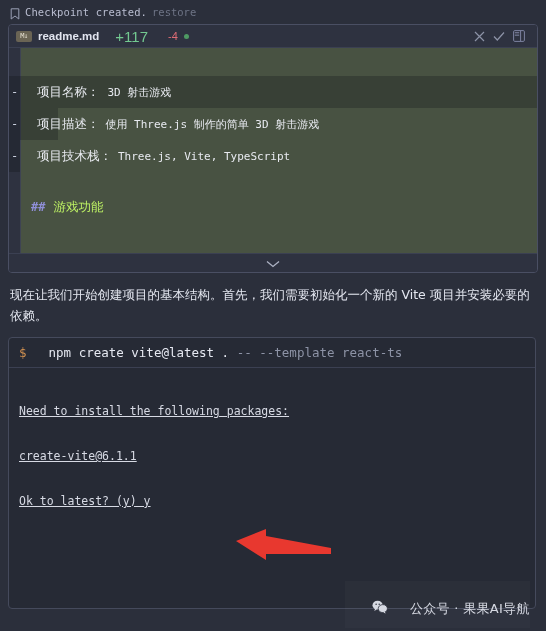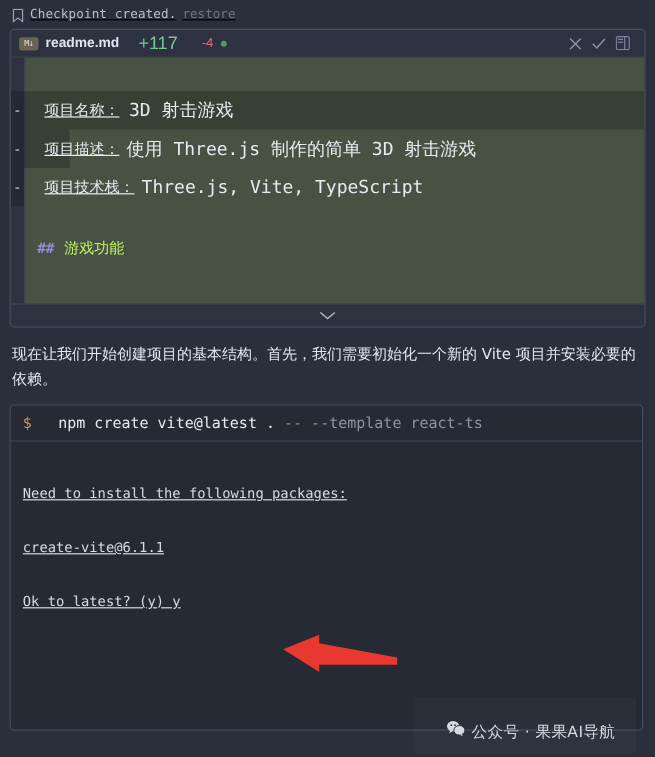--- a/index.html
+++ b/index.html
@@ -16,21 +16,21 @@
     position: relative;
     width: 546px; height: 631px;
     background: #2b2f3b;
     box-sizing: border-box;
   }
 
   
   .checkpoint {
     display: flex; align-items: center; gap: 5px;
     padding: 6px 0 4px 10px;
-    height: 22px; box-sizing: border-box; text-decoration: underline;
+    height: 22px; box-sizing: border-box;
   }
   .bookmark-ico { width: 10px; height: 12px; display:block; }
   .cp-text {
     font-family: "DejaVu Sans Mono", monospace;
     font-size: 10.5px; color: #b9bdd0; letter-spacing: .1px;
   }
   .cp-restore {
     font-family: "DejaVu Sans Mono", monospace;
     font-size: 10.5px; color: #6e7486; cursor: pointer;
   }
@@ -91,36 +91,36 @@
     font-family: "DejaVu Sans Mono", monospace;
     font-size: 12px;
     color: #e8eaf0;
     white-space: pre;
   }
   .dline.first { margin-top: 28px; }
   .dline .sign {
     width: 11px; flex: none; text-align: center;
     color: #c9cedd; font-size: 12px;
   }
-  .dline .txt { padding-left: 17px; text-decoration: underline; }
+  .dline .txt { padding-left: 17px; }
   .hl-full {
     position: absolute; left: 11px; right: 0; top: 0; height: 100%;
     background: rgba(20,22,28,0.30);
   }
   .hl-sign {
     position: absolute; left: 0; width: 11px; top: 0; height: 100%;
     background: rgba(20,22,28,0.34);
   }
   .hl-seg {
     position: absolute; top: 0; height: 100%;
     background: rgba(20,22,28,0.30);
   }
   .dline .layer { position: relative; z-index: 2; display:flex; align-items:center; width:100%; }
   .zh { font-family: "DejaVu Sans", sans-serif; font-size: 12.5px; }
-  .mono { font-family: "DejaVu Sans Mono", monospace; font-size: 15px; }
+  .mono { font-family: "DejaVu Sans Mono", monospace; font-size: 11px; }
 
   .md-head-line {
     position: relative; height: 26px; display: flex; align-items: center;
     margin-top: 22px;
   }
   .md-hash { color: #8f8fd8; font-family:"DejaVu Sans Mono",monospace; font-size:12px; font-weight:bold;
              padding-left: 22px; }
   .md-htxt { color: #bef264; font-family:"DejaVu Sans", sans-serif; font-size:12.5px; font-weight:normal; padding-left:8px;}
 
   .diff-foot {
@@ -178,21 +178,21 @@
   
   .wm-box {
     position: absolute;
     left: 345px; top: 581px;
     width: 185px; height: 47px;
     background: rgba(255,255,255,0.022);
   }
   .wm {
     position: absolute;
     left: 372px; top: 600px;
-    display: flex; align-items: center; gap: 5px;
+    display: flex; align-items: center; gap: 22px;
     z-index: 25;
   }
   .wm-text {
     font-family: "DejaVu Sans", sans-serif;
     font-size: 13px; color: #d6d9e2; letter-spacing: .3px;
   }
   .scrollbar {
     position: absolute; right: 0; top: 24px; width: 4px; height: 607px;
     background: transparent;
   }

